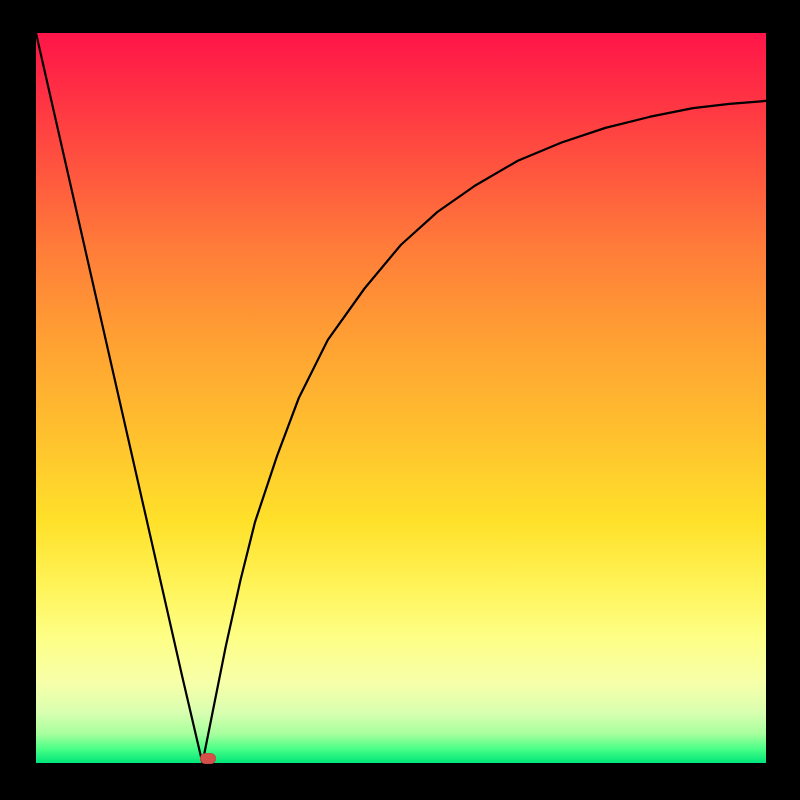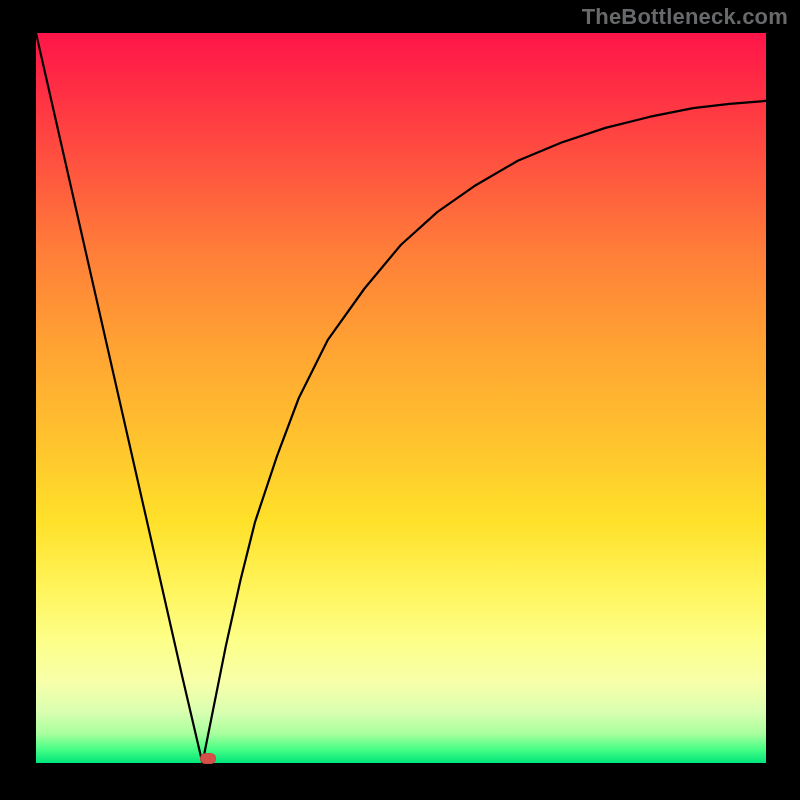--- a/index.html
+++ b/index.html
@@ -66,21 +66,20 @@
     border-radius: 6px;
     background: #d6504a;
     box-shadow: inset 0 0 0 0.5px rgba(0,0,0,0.15);
   }
 </style>
 </head>
 <body>
 
 <div class="outer">
 
-  <div class="watermark">TheBottleneck.com</div>
 
   <div class="plot-area">
 
     <div class="gradient-bg"></div>
 
     <svg class="curve" viewBox="0 0 730 730" preserveAspectRatio="none">
       <path id="curve-path" fill="none" stroke="#000" stroke-width="2.2" stroke-linecap="round" stroke-linejoin="round" d="M0.00 0.00 L36.50 160.60 L73.00 321.20 L109.50 481.80 L146.00 642.40 L166.44 730.00 L175.20 686.20 L189.80 613.20 L204.40 547.50 L219.00 489.10 L240.90 423.40 L262.80 365.00 L292.00 306.60 L328.50 255.50 L365.00 211.70 L401.50 178.85 L438.00 153.30 L481.80 127.75 L525.60 109.50 L569.40 94.90 L613.20 83.95 L657.00 75.19 L693.50 70.81 L730.00 67.89"></path>
     </svg>
 
     <div id="marker" class="marker" style="left: 163.55px; top: 720.12px; background: rgb(214, 80, 74);"></div>

